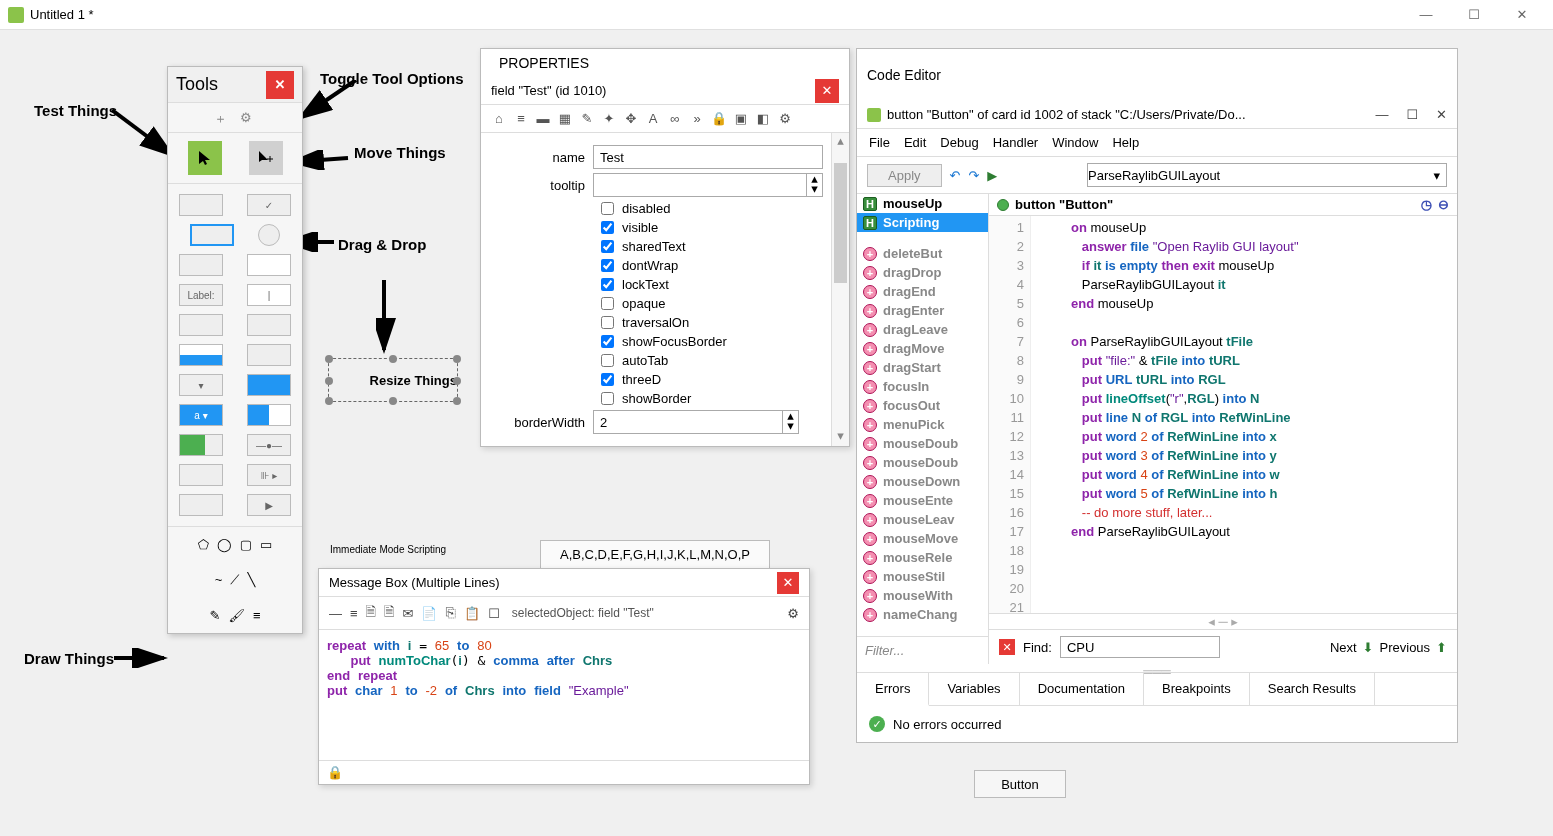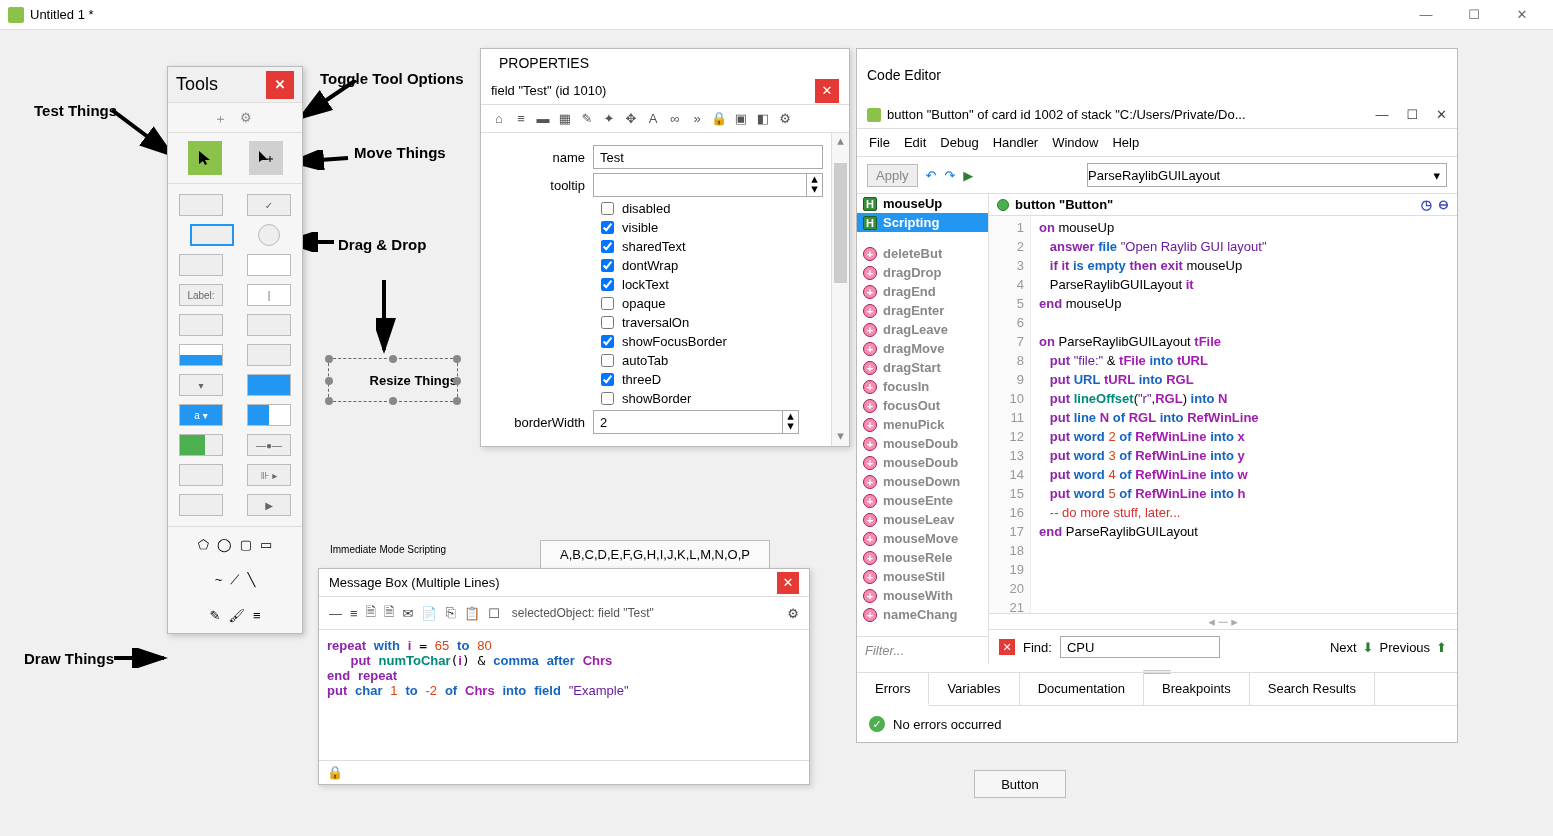--- a/index.html
+++ b/index.html
@@ -58,57 +58,57 @@
 .msgbox .code{padding:8px;font-family:Consolas,monospace;font-size:13px;min-height:130px;white-space:pre;}
 .msgbox .ftr{border-top:1px solid #ddd;padding:4px 8px;}
 
 .code-editor{position:absolute;top:48px;left:856px;width:602px;background:#fff;border:1px solid #bbb;}
 .code-editor .section-lbl{padding:18px 10px;font-size:14px;}
 .code-editor .sub-hdr{display:flex;align-items:center;height:28px;padding:0 10px;border-bottom:1px solid #ddd;}
 .code-editor .sub-hdr .logo{width:14px;height:14px;background:#8bc34a;border-radius:2px;margin-right:6px;}
 .code-editor .sub-hdr .wbtns{margin-left:auto;display:flex;gap:18px;color:#444;}
 .menu-bar{display:flex;gap:14px;padding:6px 12px;border-bottom:1px solid #ddd;}
 .tool-bar{display:flex;align-items:center;gap:8px;padding:6px 10px;border-bottom:1px solid #ddd;}
-.tool-bar .apply{padding:3px 8px;border:1px solid #bbb;background:#eee;color:#888;}
+.tool-bar .apply{padding:3px 20px;border:1px solid #bbb;background:#eee;color:#888;}
 .tool-bar .combo{margin-left:auto;width:360px;height:24px;border:1px solid #aaa;display:flex;align-items:center;justify-content:center;}
 .editor-body{display:flex;height:470px;}
 .hlist{width:132px;border-right:1px solid #ddd;overflow:hidden;display:flex;flex-direction:column;}
 .hlist .item{display:flex;align-items:center;padding:2px 6px;font-family:Consolas,monospace;font-size:13px;font-weight:bold;color:#888;}
 .hlist .item .b{width:14px;height:14px;border-radius:50%;background:#f48fb1;border:1px solid #ad1457;margin-right:6px;display:flex;align-items:center;justify-content:center;color:#fff;font-size:11px;}
 .hlist .item.h{color:#000;}
 .hlist .item.h .b{background:#388e3c;border-color:#1b5e20;border-radius:2px;}
 .hlist .item.sel{background:#2196f3;color:#fff;}
 .hlist .flt{margin-top:auto;padding:6px 8px;font-style:italic;color:#888;border-top:1px solid #ddd;}
 .code-pane{flex:1;display:flex;flex-direction:column;}
 .crumb{display:flex;align-items:center;padding:3px 8px;border-bottom:1px solid #ddd;font-family:Consolas,monospace;font-weight:bold;}
 .crumb .dot{width:12px;height:12px;border-radius:50%;background:#4caf50;border:1px solid #2e7d32;margin-right:6px;}
 .crumb .icons{margin-left:auto;display:flex;gap:6px;color:#3f51b5;}
 .code-area{flex:1;display:flex;overflow:hidden;font-family:Consolas,monospace;font-size:13px;line-height:19px;}
 .gutter{width:42px;text-align:right;color:#999;background:#fafafa;border-right:1px solid #eee;padding:2px 6px 2px 0;}
-.src{flex:1;padding:2px 8px;white-space:pre;}
+.src{flex:1;padding:2px 8px;white-space:pre;margin-left:32px;}
 .hscroll{height:16px;border-top:1px solid #ddd;display:flex;justify-content:center;align-items:center;color:#aaa;}
 .find-bar{display:flex;align-items:center;gap:8px;padding:6px 10px;border-top:1px solid #ddd;}
 .find-bar .x{width:16px;height:16px;background:#e53935;color:#fff;display:flex;align-items:center;justify-content:center;font-size:11px;}
 .find-bar input{width:160px;height:22px;border:1px solid #aaa;padding:0 6px;}
 .find-bar .nav{display:flex;align-items:center;gap:6px;margin-left:auto;}
 .tabs-bar{display:flex;border-top:1px solid #ddd;}
 .tabs-bar .tab{padding:8px 18px;border-right:1px solid #ddd;}
 .tabs-bar .tab.active{border-bottom:2px solid #fff;margin-bottom:-1px;background:#fff;}
 .status{display:flex;align-items:center;gap:8px;padding:10px 12px;border-top:1px solid #ddd;}
 .status .ok{width:16px;height:16px;border-radius:50%;background:#4caf50;color:#fff;display:flex;align-items:center;justify-content:center;font-size:11px;}
 
 .btn-win{position:absolute;top:770px;left:974px;width:92px;height:28px;border:1px solid #bbb;background:#f6f6f6;display:flex;align-items:center;justify-content:center;}
 
 .kw{color:#8e24aa;font-weight:bold;}
 .kw2{color:#1565c0;font-weight:bold;}
 .str{color:#6a1b9a;}
 .num{color:#d84315;}
 .func{color:#00897b;font-weight:bold;}
 .cmt{color:#d32f2f;}
-.var{color:#a21caf;font-weight:bold;}
+.var{color:#0f766e;font-weight:bold;}
 </style>
 </head>
 <body>
 
 <div class="win-title">
   <div class="logo"></div>
   <span>Untitled 1 *</span>
   <div class="win-btns">
     <div class="win-btn">—</div>
     <div class="win-btn">☐</div>

